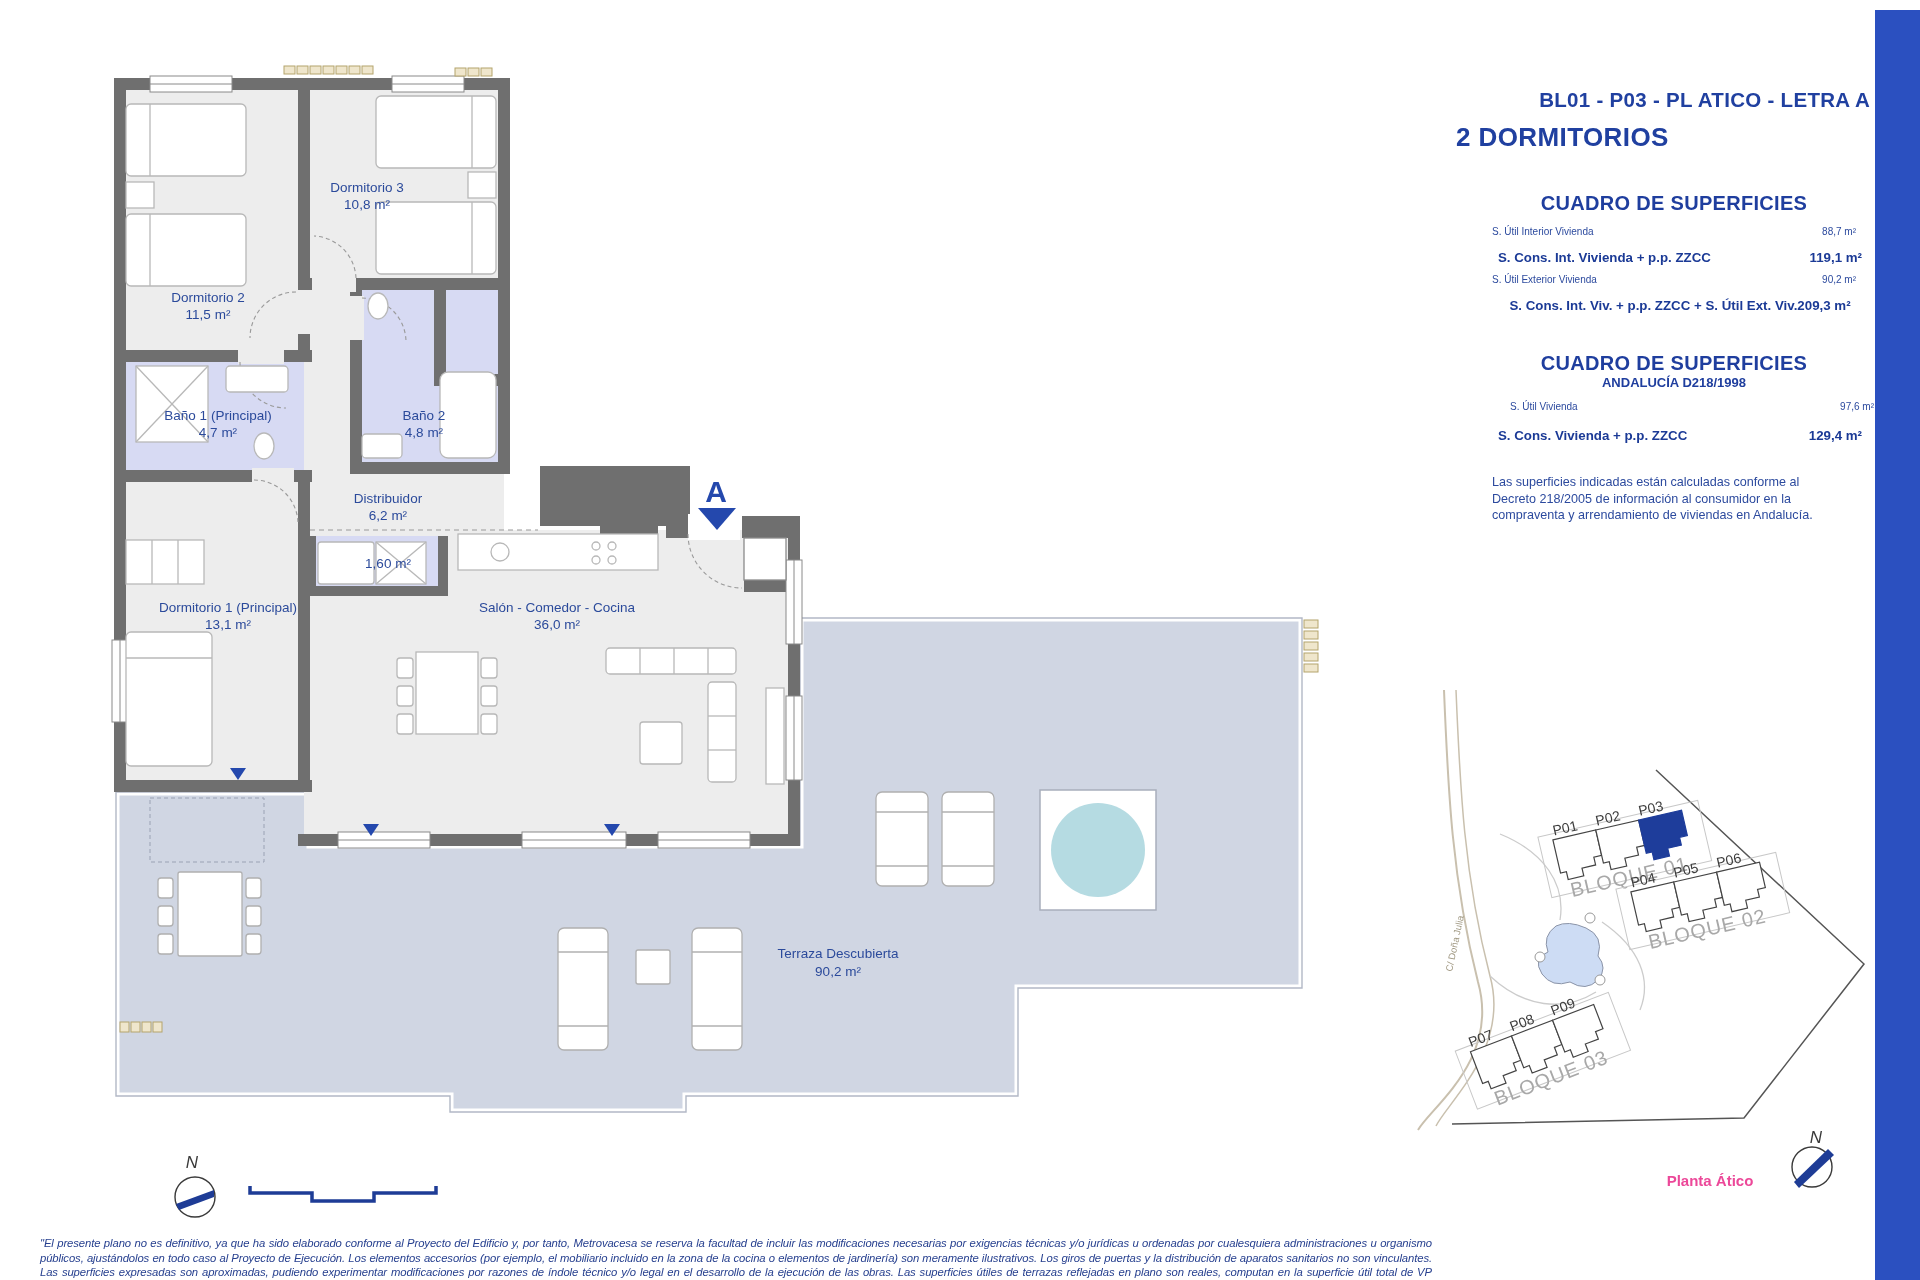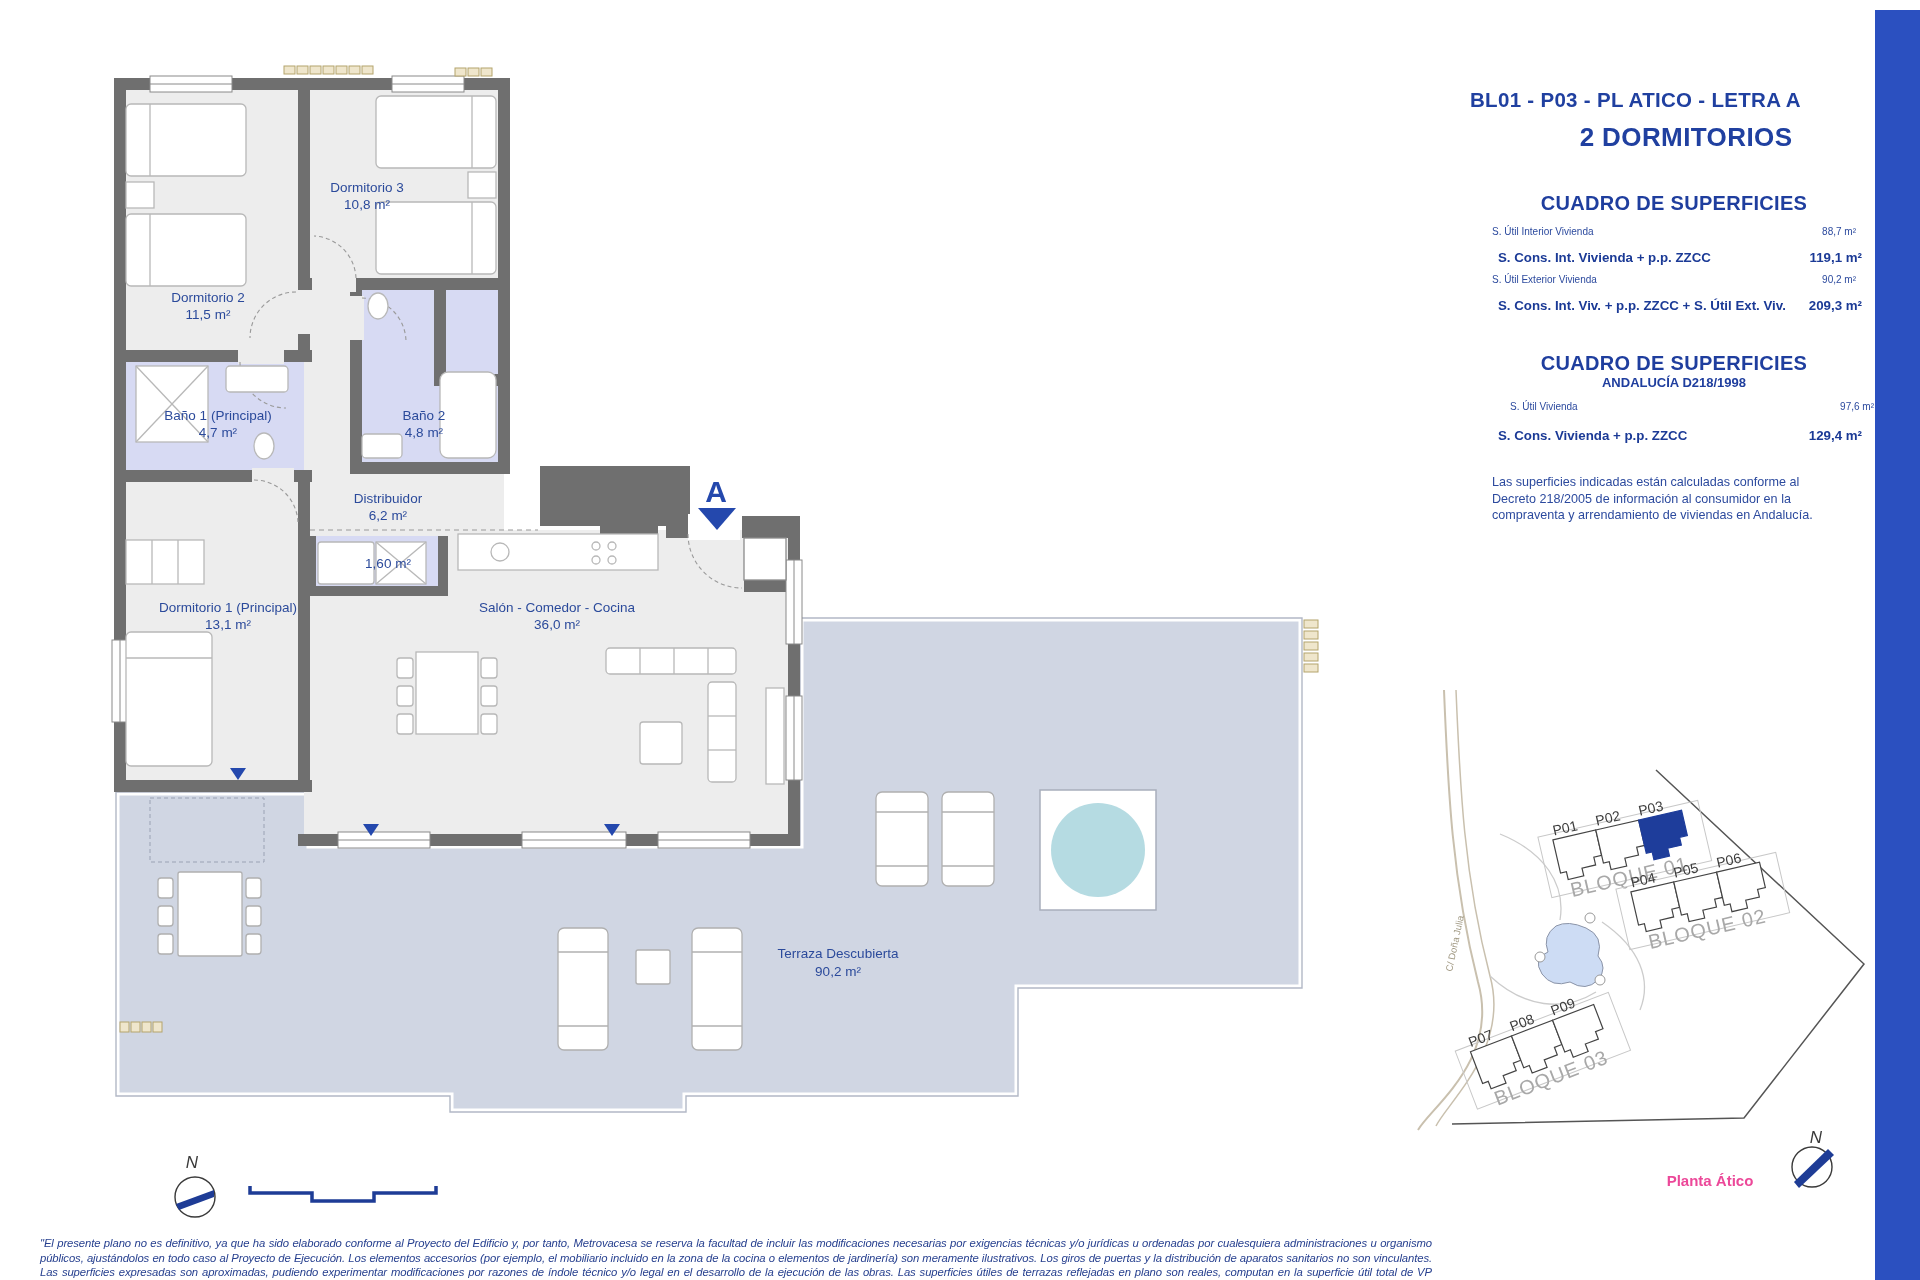--- a/index.html
+++ b/index.html
@@ -1,23 +1,23 @@
 <!DOCTYPE html>
 <html><head>
 <meta charset="utf-8">
 <style>
   html,body{margin:0;padding:0;}
   body{width:1920px;height:1280px;position:relative;background:#ffffff;overflow:hidden;
        font-family:"Liberation Sans", sans-serif;}
   .abs{position:absolute;}
   .blue-bar{position:absolute;right:0;top:10px;bottom:0;width:45px;background:#2b50c0;}
   .panel{position:absolute;left:1492px;top:0;width:364px;}
-  .unit-code{position:absolute;left:1470px;top:88px;width:400px;text-align:left;
+  .unit-code{position:absolute;left:1470px;top:88px;width:400px;text-align:right;
              font-size:20.5px;font-weight:600;color:#2040a0;letter-spacing:.3px;}
-  .bedrooms{position:absolute;left:1486px;top:122px;width:400px;text-align:center;
+  .bedrooms{position:absolute;left:1456px;top:122px;width:400px;text-align:left;
             font-size:26px;font-weight:700;color:#2040a0;letter-spacing:.4px;}
   .tbl-title{position:absolute;width:364px;text-align:center;font-size:20px;font-weight:700;
              color:#1f3e9e;letter-spacing:.3px;}
   .tbl-sub{position:absolute;width:364px;text-align:center;font-size:13px;font-weight:700;color:#1f3e9e;}
   .srow{position:absolute;width:364px;display:flex;justify-content:space-between;
         font-size:10px;color:#2c4a9e;}
   .srow.b{font-weight:700;color:#1b3a96;font-size:13.3px;margin-left:6px;}
   .srow .v{text-align:right;}
   .note{position:absolute;width:330px;font-size:12.6px;color:#2c4a9e;line-height:1.32;}
   .caption{position:absolute;left:1640px;top:1172px;width:140px;text-align:center;
@@ -334,21 +334,21 @@
       <span class="v">88,7 m²</span>
     </div>
   <div class="srow b" style="top:250px;">
       <span>S. Cons. Int. Vivienda + p.p. ZZCC</span>
       <span class="v">119,1 m²</span>
     </div>
   <div class="srow" style="top:274px;">
       <span>S. Útil Exterior Vivienda</span>
       <span class="v">90,2 m²</span>
     </div>
-  <div class="srow b" style="top:298px;">
+  <div class="srow b" style="top:298px;justify-content:center;">
       <span>S. Cons. Int. Viv. + p.p. ZZCC + S. Útil Ext. Viv.</span>
       <span class="v">209,3 m²</span>
     </div>
 
   <div class="tbl-title" style="top:352px;">CUADRO DE SUPERFICIES</div>
   <div class="tbl-sub" style="top:375px;">ANDALUCÍA D218/1998</div>
   <div class="srow" style="top:401px;margin-left:18px;">
       <span>S. Útil Vivienda</span>
       <span class="v">97,6 m²</span>
     </div>

